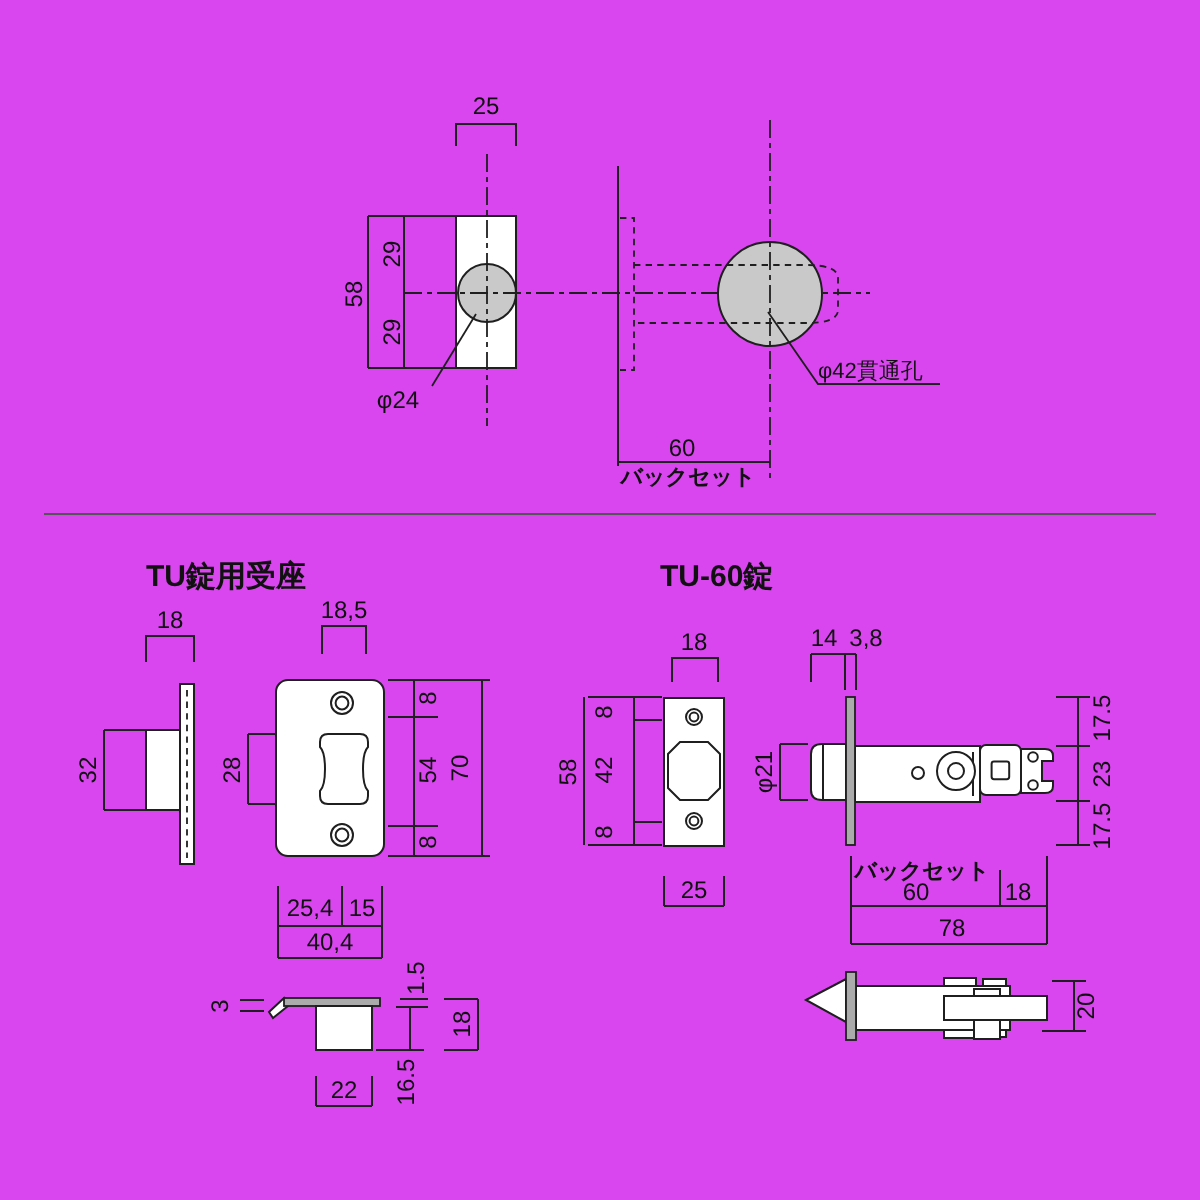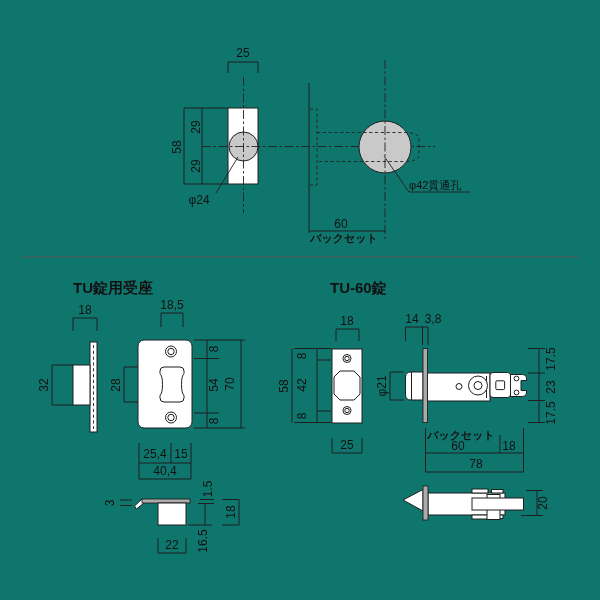--- a/index.html
+++ b/index.html
@@ -1,16 +1,16 @@
 <!DOCTYPE html>
 <html><head>
 <meta charset="utf-8">
 <style>
   html,body{margin:0;padding:0;background:#fff;}
-  .stage{position:relative;width:600px;height:600px;background:#0f766e;overflow:hidden;
+  .stage{position:relative;width:600px;height:600px;background:#d946ef;overflow:hidden;
          font-family:"Liberation Sans",sans-serif;}
   svg{display:block}
   .ln{stroke:#1f1f1f;stroke-width:1;fill:none;}
   .thin{stroke:#1f1f1f;stroke-width:.9;fill:none;}
   .wf{fill:#ffffff;stroke:#1f1f1f;stroke-width:1;}
   .gf{fill:#c9c9c9;stroke:#1f1f1f;stroke-width:1;}
   .gbar{fill:#ababab;stroke:#1f1f1f;stroke-width:.9;}
   .cl{stroke:#1f1f1f;stroke-width:.9;fill:none;stroke-dasharray:9 2.5 2.5 2.5;}
   .hd{stroke:#1f1f1f;stroke-width:.9;fill:none;stroke-dasharray:3.2 2.6;}
   .dim{font-family:"Liberation Sans",sans-serif;font-size:12px;fill:#111;}

